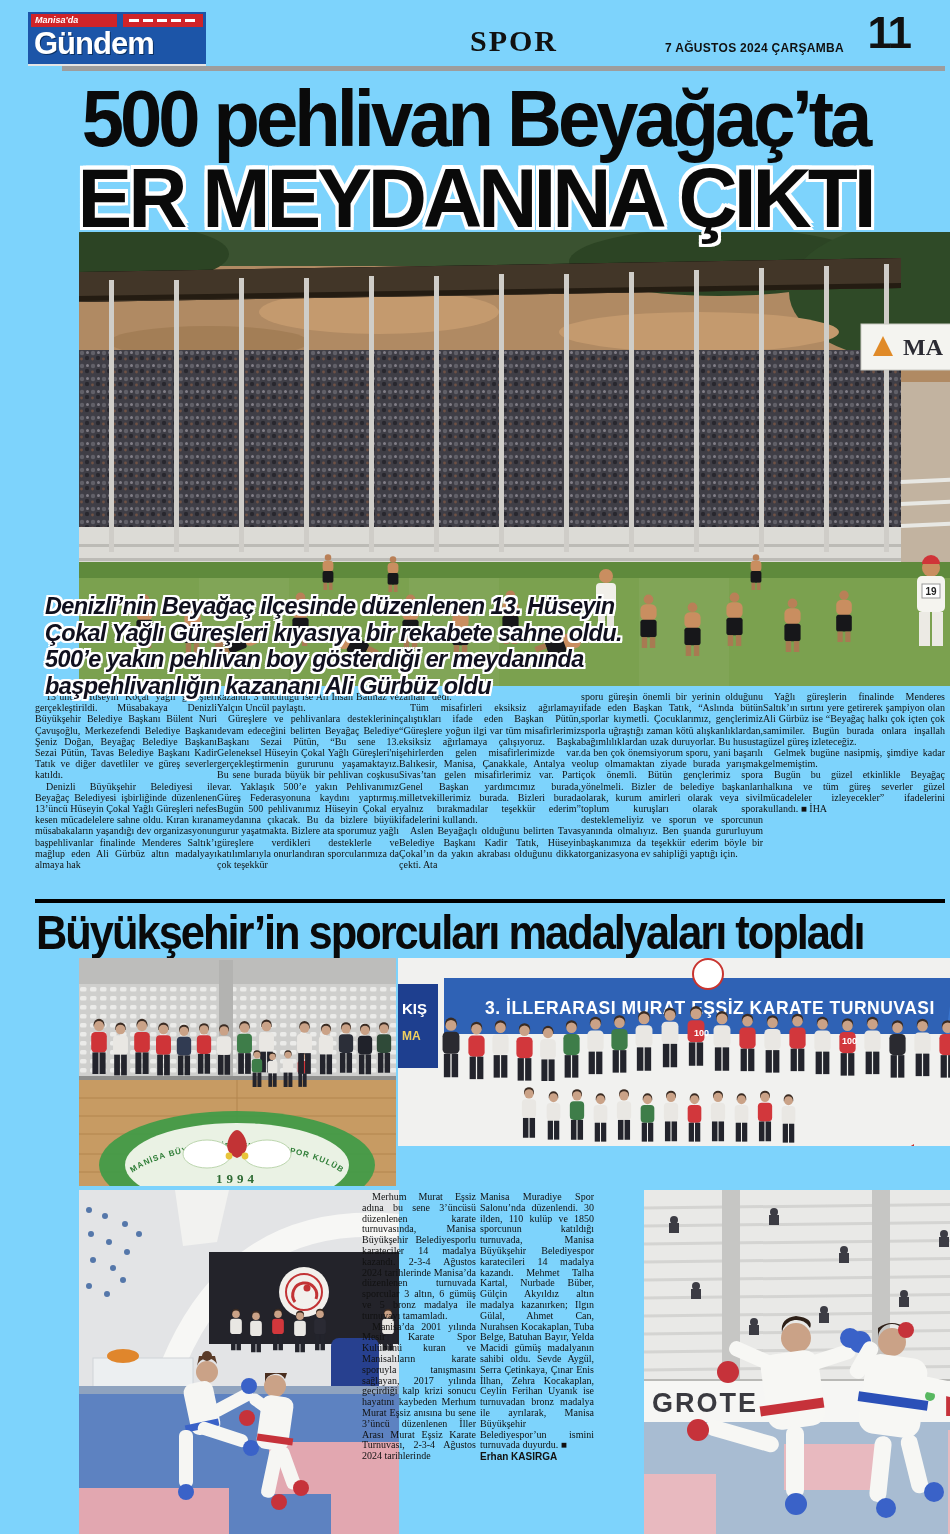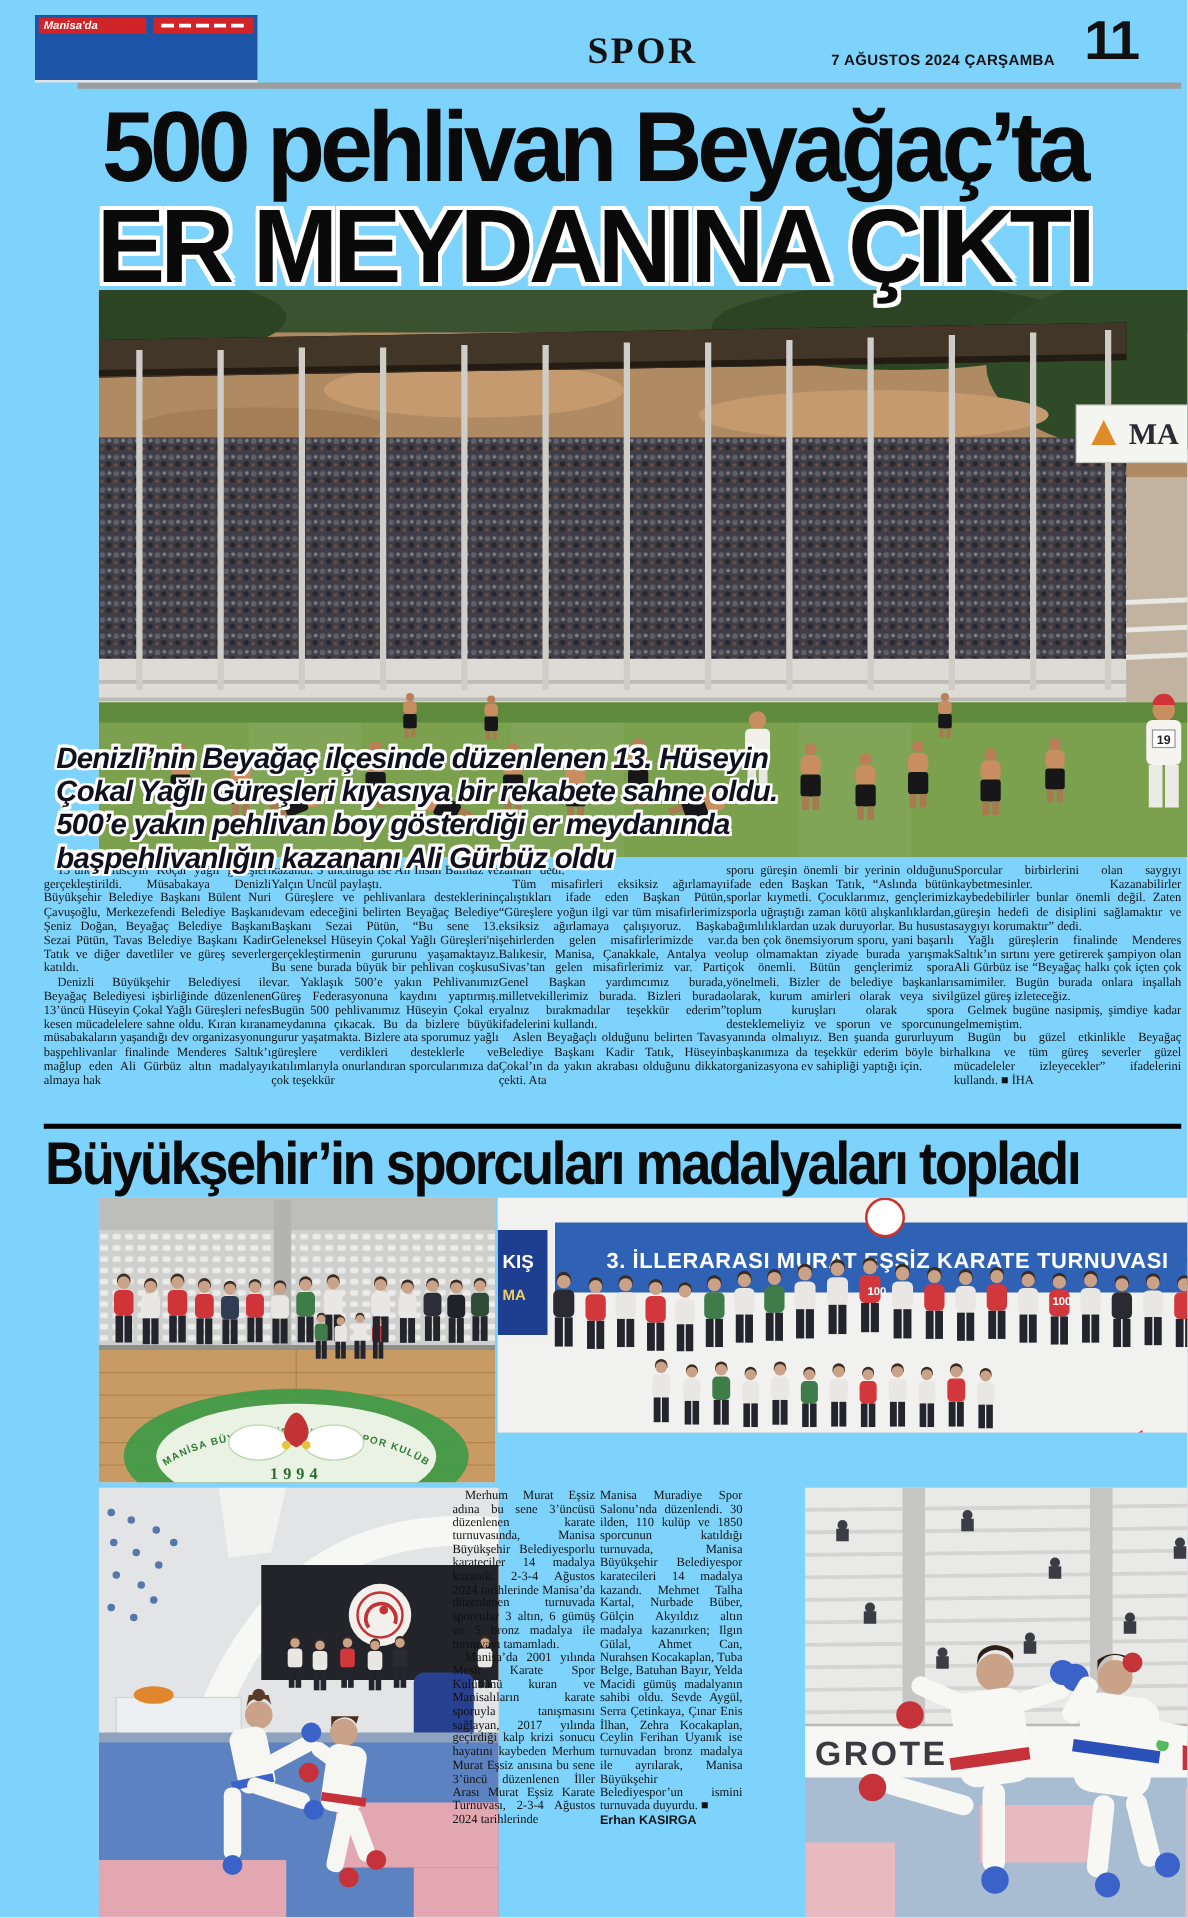--- a/index.html
+++ b/index.html
@@ -61,20 +61,21 @@
 <body>
 
 <div class="page">
 
   <div class="hdr-rule"></div>
   <div class="logo">
     <div class="logo-topbar">Manisa'da</div>
     <div class="logo-topbar2">
         <div class="logo-tagdots"></div>
       </div>
+    <div class="logo-word">Gündem</div>
   </div>
   <div class="section">SPOR</div>
   <div class="date">7 AĞUSTOS 2024 ÇARŞAMBA</div>
   <div class="pageno">11</div>
 
   <div class="h1a">500 pehlivan Beyağaç’ta</div>
   <div class="h1b">ER MEYDANINA ÇIKTI</div>
 
   <div class="ph ph1">
     <svg width="910" height="454" viewBox="0 0 910 454" xmlns="http://www.w3.org/2000/svg">
@@ -207,21 +208,20 @@
     </div>
     <div class="col">
       <p>zaman” dedi.</p>
       <p class="ind">Tüm misafirleri eksiksiz ağırlamayı çalıştıkları ifade eden Başkan Pütün, “Güreşlere yoğun ilgi var tüm misafirlerimiz eksiksiz ağırlamaya çalışıyoruz. Başka şehirlerden gelen misafirlerimizde var. Balıkesir, Manisa, Çanakkale, Antalya ve Sivas’tan gelen misafirlerimiz var. Parti Genel Başkan yardımcımız burada, milletvekillerimiz burada. Bizleri burada yalnız bırakmadılar teşekkür ederim” ifadelerini kullandı.</p>
       <p class="ind">Aslen Beyağaçlı olduğunu belirten Tavas Belediye Başkanı Kadir Tatık, Hüseyin Çokal’ın da yakın akrabası olduğunu dikkat çekti. Ata</p>
     </div>
     <div class="col">
       <p>sporu güreşin önemli bir yerinin olduğunu ifade eden Başkan Tatık, “Aslında bütün sporlar kıymetli. Çocuklarımız, gençlerimiz sporla uğraştığı zaman kötü alışkanlıklardan, bağımlılıklardan uzak duruyorlar. Bu hususta da ben çok önemsiyorum sporu, yani başarılı olup olmamaktan ziyade burada yarışmak çok önemli. Bütün gençlerimiz spora yönelmeli. Bizler de belediye başkanları olarak, kurum amirleri olarak veya sivil toplum kuruşları olarak spora desteklemeliyiz ve sporun ve sporcunun yanında olmalıyız. Ben şuanda gururluyum başkanımıza da teşekkür ederim böyle bir organizasyona ev sahipliği yaptığı için.</p>
     </div>
     <div class="col">
-      <p>Sporcular birbirlerini olan saygıyı kaybetmesinler. Kazanabilirler kaybedebilirler bunlar önemli değil. Zaten güreşin hedefi de disiplini sağlamaktır ve saygıyı korumaktır” dedi.</p>
       <p class="ind">Yağlı güreşlerin finalinde Menderes Saltık’ın sırtını yere getirerek şampiyon olan Ali Gürbüz ise “Beyağaç halkı çok içten çok samimiler. Bugün burada onlara inşallah güzel güreş izleteceğiz.</p>
       <p class="ind">Gelmek bugüne nasipmiş, şimdiye kadar gelmemiştim.</p>
       <p class="ind">Bugün bu güzel etkinlikle Beyağaç halkına ve tüm güreş severler güzel mücadeleler izleyecekler” ifadelerini kullandı. ■ İHA</p>
     </div>
   </div>
 
   <div class="rule2"></div>
 
   <div class="h2">Büyükşehir’in sporcuları madalyaları topladı</div>
 

